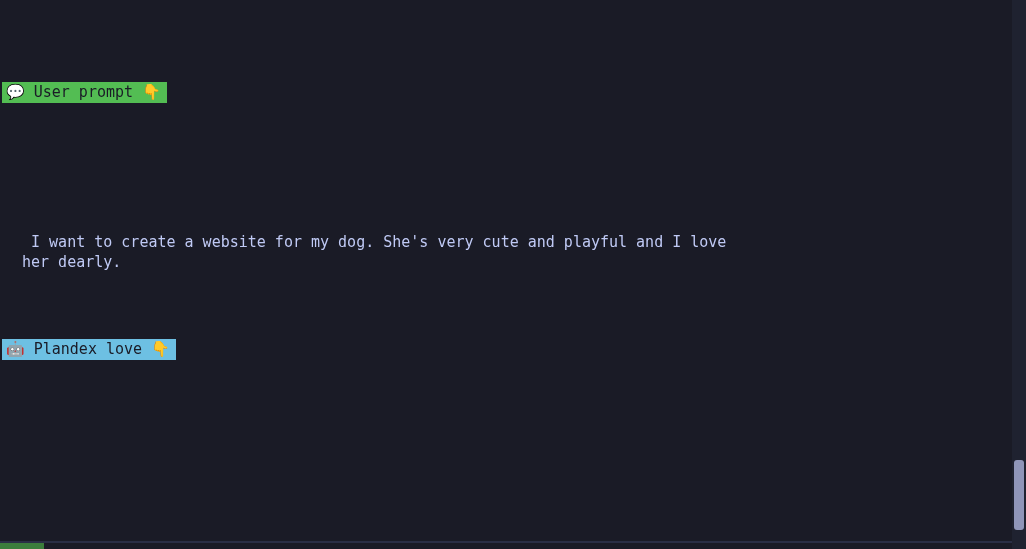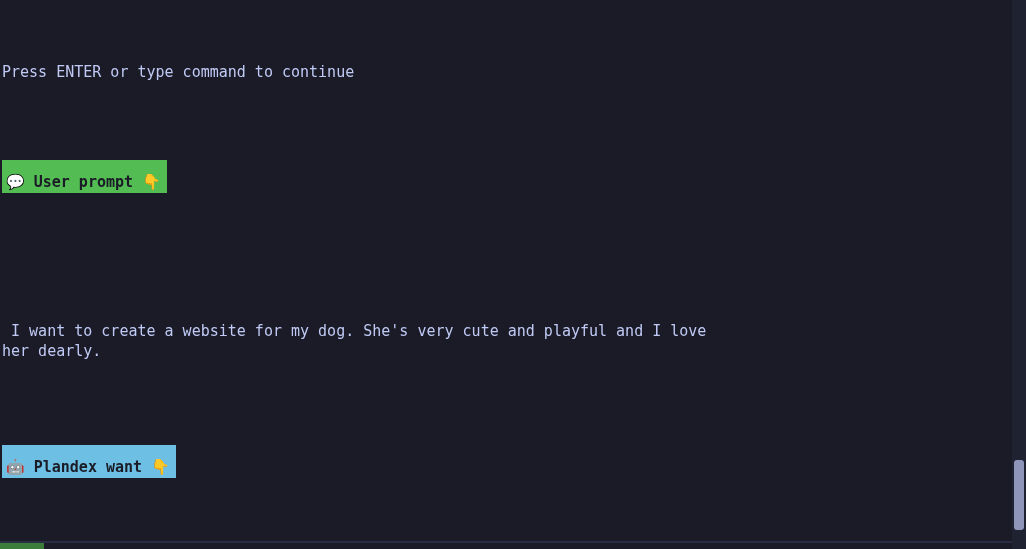--- a/index.html
+++ b/index.html
@@ -40,23 +40,23 @@
   }
   .terminal {
     flex:1;
     padding: 2px 2px 0 2px;
     white-space: pre-wrap;
     overflow:hidden;
   }
   .line { white-space: pre-wrap; word-break: break-word; }
   .banner {
     display:inline-block;
-    padding: 12px 6px 1px 4px;
-    margin: 17px 0 8px 0;
-    font-weight:700;
+    padding: 0px 6px 1px 4px;
+    margin: 0 0 8px 0;
+    font-weight:400;
   }
   .banner-user { background: var(--banner-user-bg); color: var(--banner-user-text); }
   .banner-reply{ background: var(--banner-reply-bg); color: var(--banner-reply-text); }
 
   .emoji { font-family: "Apple Color Emoji","Segoe UI Emoji","Noto Color Emoji",sans-serif; }
 
   .scrollbar {
     width:14px; height:100%;
     background: var(--scrollbar-track);
     position:relative;
@@ -79,28 +79,27 @@
     left:0; bottom:0; height:6px; width:44px;
     background:#3c7d3c;
   }
 </style>
 </head>
 <body>
 
 <div class="screen">
   <div class="terminal">
 
-    <div class="line">Press ENTER or type command to continue</div>
 
     <div class="line"><span class="banner banner-user"><span class="emoji">💬</span><span> User prompt </span><span class="emoji">👇</span></span></div>
 
     <div class="line">&nbsp;</div>
-    <div class="line" style="max-width:720px;"> I want to create a website for my dog. She's very cute and playful and I love her dearly.</div>
+    <div class="line" style="max-width:720px;margin-left:20px;"> I want to create a website for my dog. She's very cute and playful and I love her dearly.</div>
 
-    <div class="line" style="margin-top:6px;"><span class="banner banner-reply"><span class="emoji">🤖</span><span> Plandex want </span><span class="emoji">👇</span></span></div>
+    <div class="line" style="margin-top:6px;"><span class="banner banner-reply"><span class="emoji">🤖</span><span> Plandex love </span><span class="emoji">👇</span></span></div>
 
     
     
 
     
     
 
     
     
     

